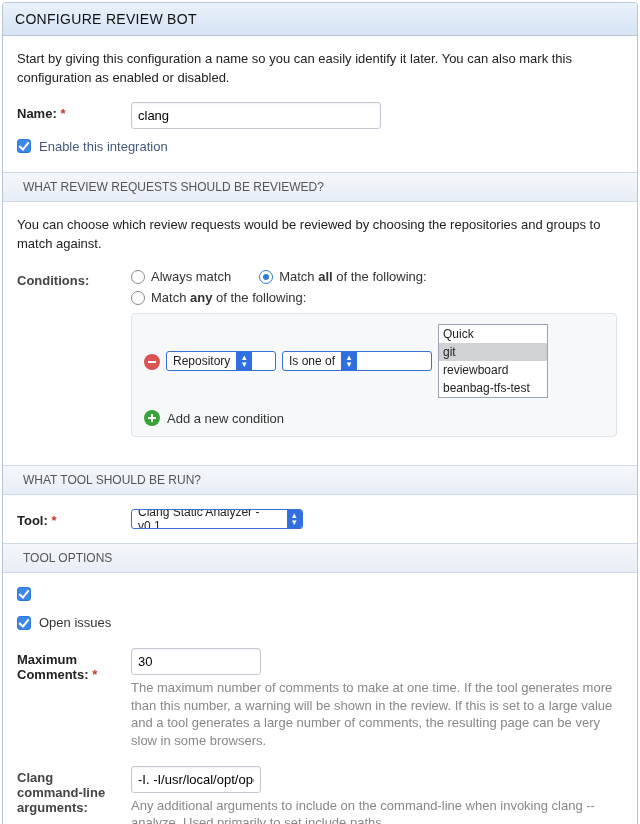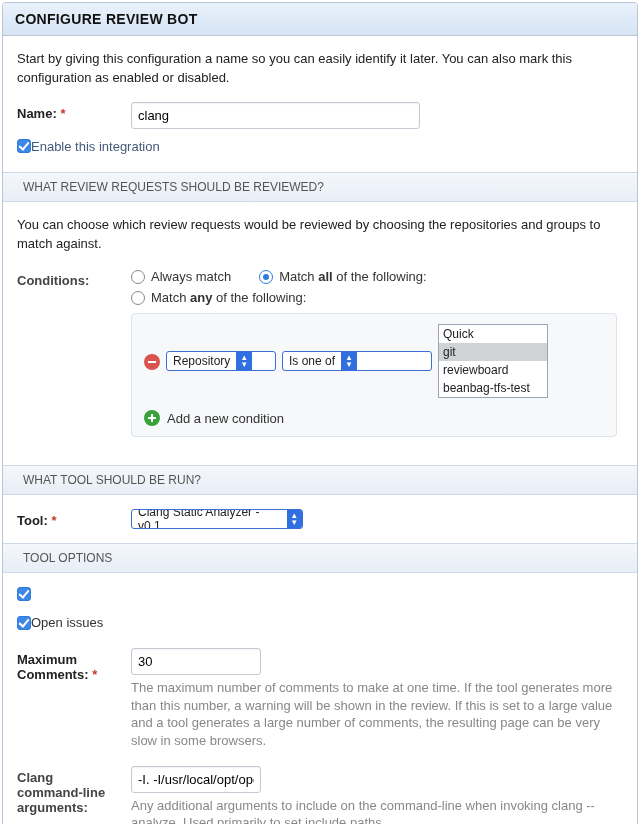--- a/index.html
+++ b/index.html
@@ -14,21 +14,21 @@
     width: 636px;
     margin: 2px;
     border: 1px solid #b8c5d6;
     border-radius: 4px;
     overflow: hidden;
   }
   .hdr-main {
     background: linear-gradient(#e9f1fb, #d6e4f5);
     border-bottom: 1px solid #b8c5d6;
     padding: 8px 12px;
-    font-weight: bold;
+    font-weight: normal;
     font-size: 14px;
     letter-spacing: 0.3px;
     color: #111;
   }
   .hdr-sub {
     background: linear-gradient(#f4f7fb, #e8eef7);
     border-top: 1px solid #cfd9e6;
     border-bottom: 1px solid #cfd9e6;
     padding: 7px 20px;
     font-size: 12px;
@@ -55,21 +55,21 @@
     font-weight: bold;
     color: #444;
     padding-top: 4px;
   }
   .req { color: #c0392b; }
   input[type=text] {
     border: 1px solid #c3cad3;
     border-radius: 3px;
     padding: 5px 6px;
     font-size: 13px;
-    width: 289px;
+    width: 250px;
     box-shadow: inset 0 1px 2px rgba(0,0,0,.06);
   }
   .cb {
     appearance: none;
     width: 14px; height: 14px;
     border: 1px solid #2f7bd9;
     border-radius: 3px;
     background: #3c87e8;
     position: relative;
     display: inline-block;
@@ -78,21 +78,21 @@
   .cb::after {
     content: "";
     position: absolute;
     left: 3px; top: 0px;
     width: 4px; height: 8px;
     border: solid #fff;
     border-width: 0 2px 2px 0;
     transform: rotate(40deg);
   }
   .cb-row {
-    display: flex; align-items: center; gap: 0;
+    display: flex; align-items: center; gap: 8px;
     margin-top: 6px;
     color: #445a78;
   }
   .radio {
     appearance: none;
     width: 14px; height: 14px;
     border: 1px solid #888;
     border-radius: 50%;
     position: relative;
     display: inline-block;

